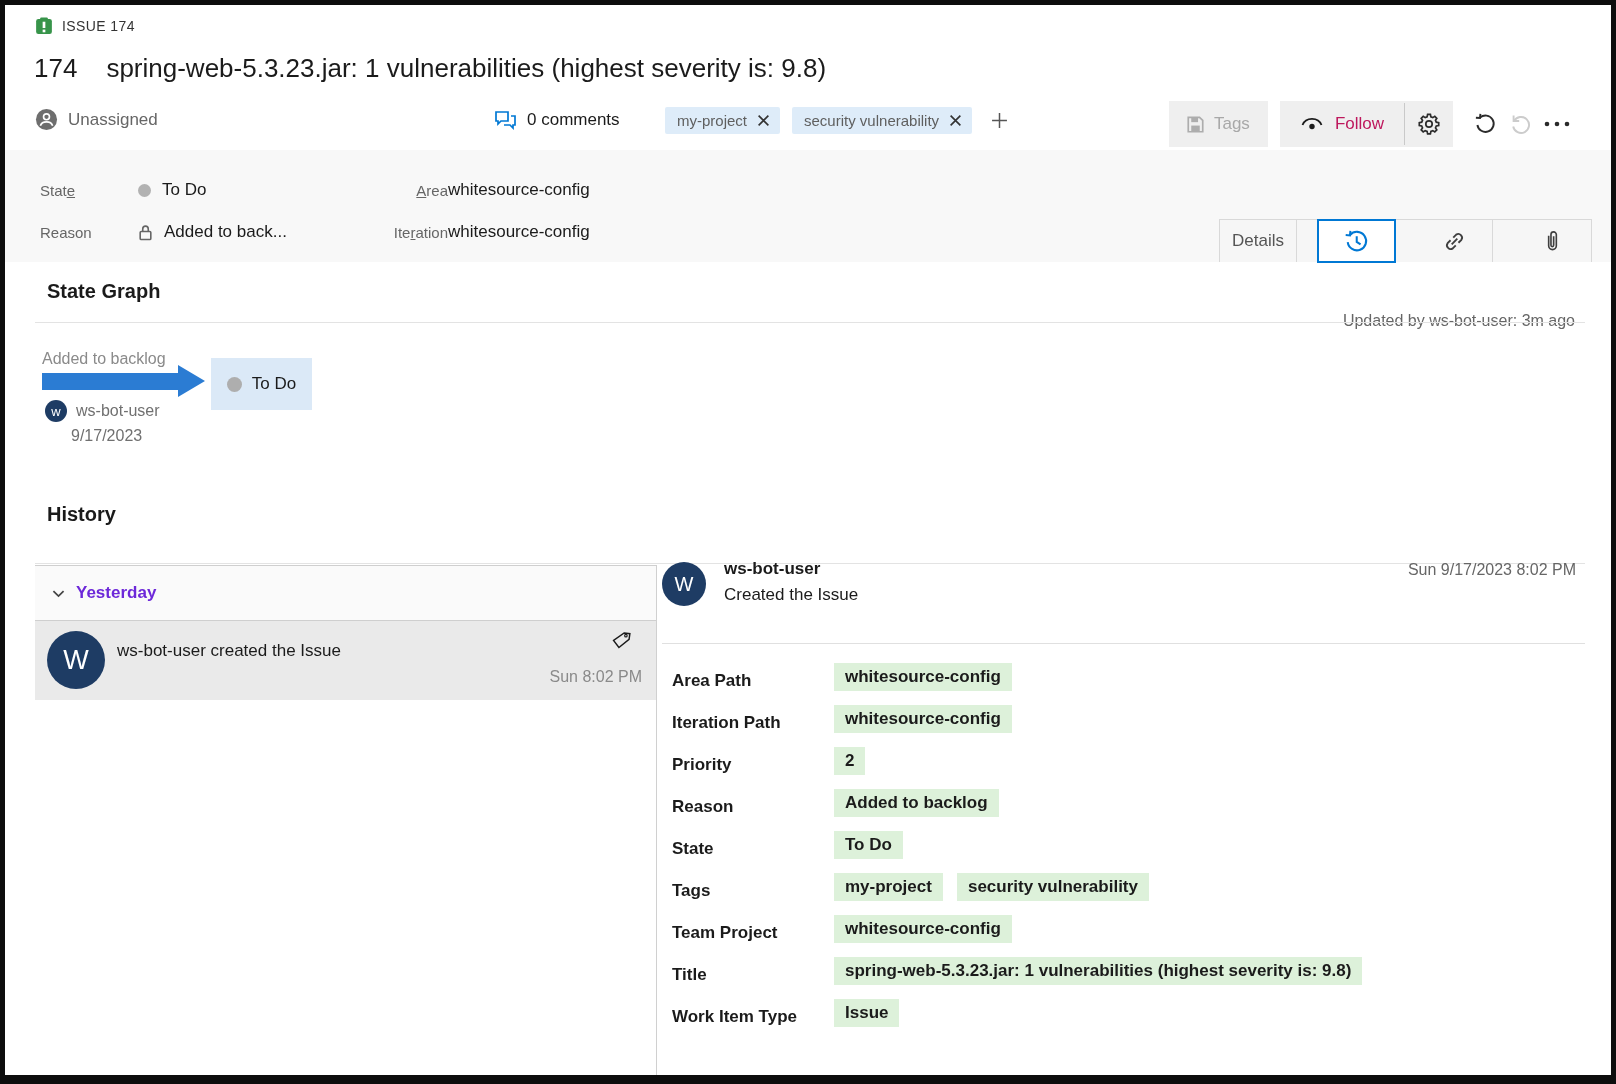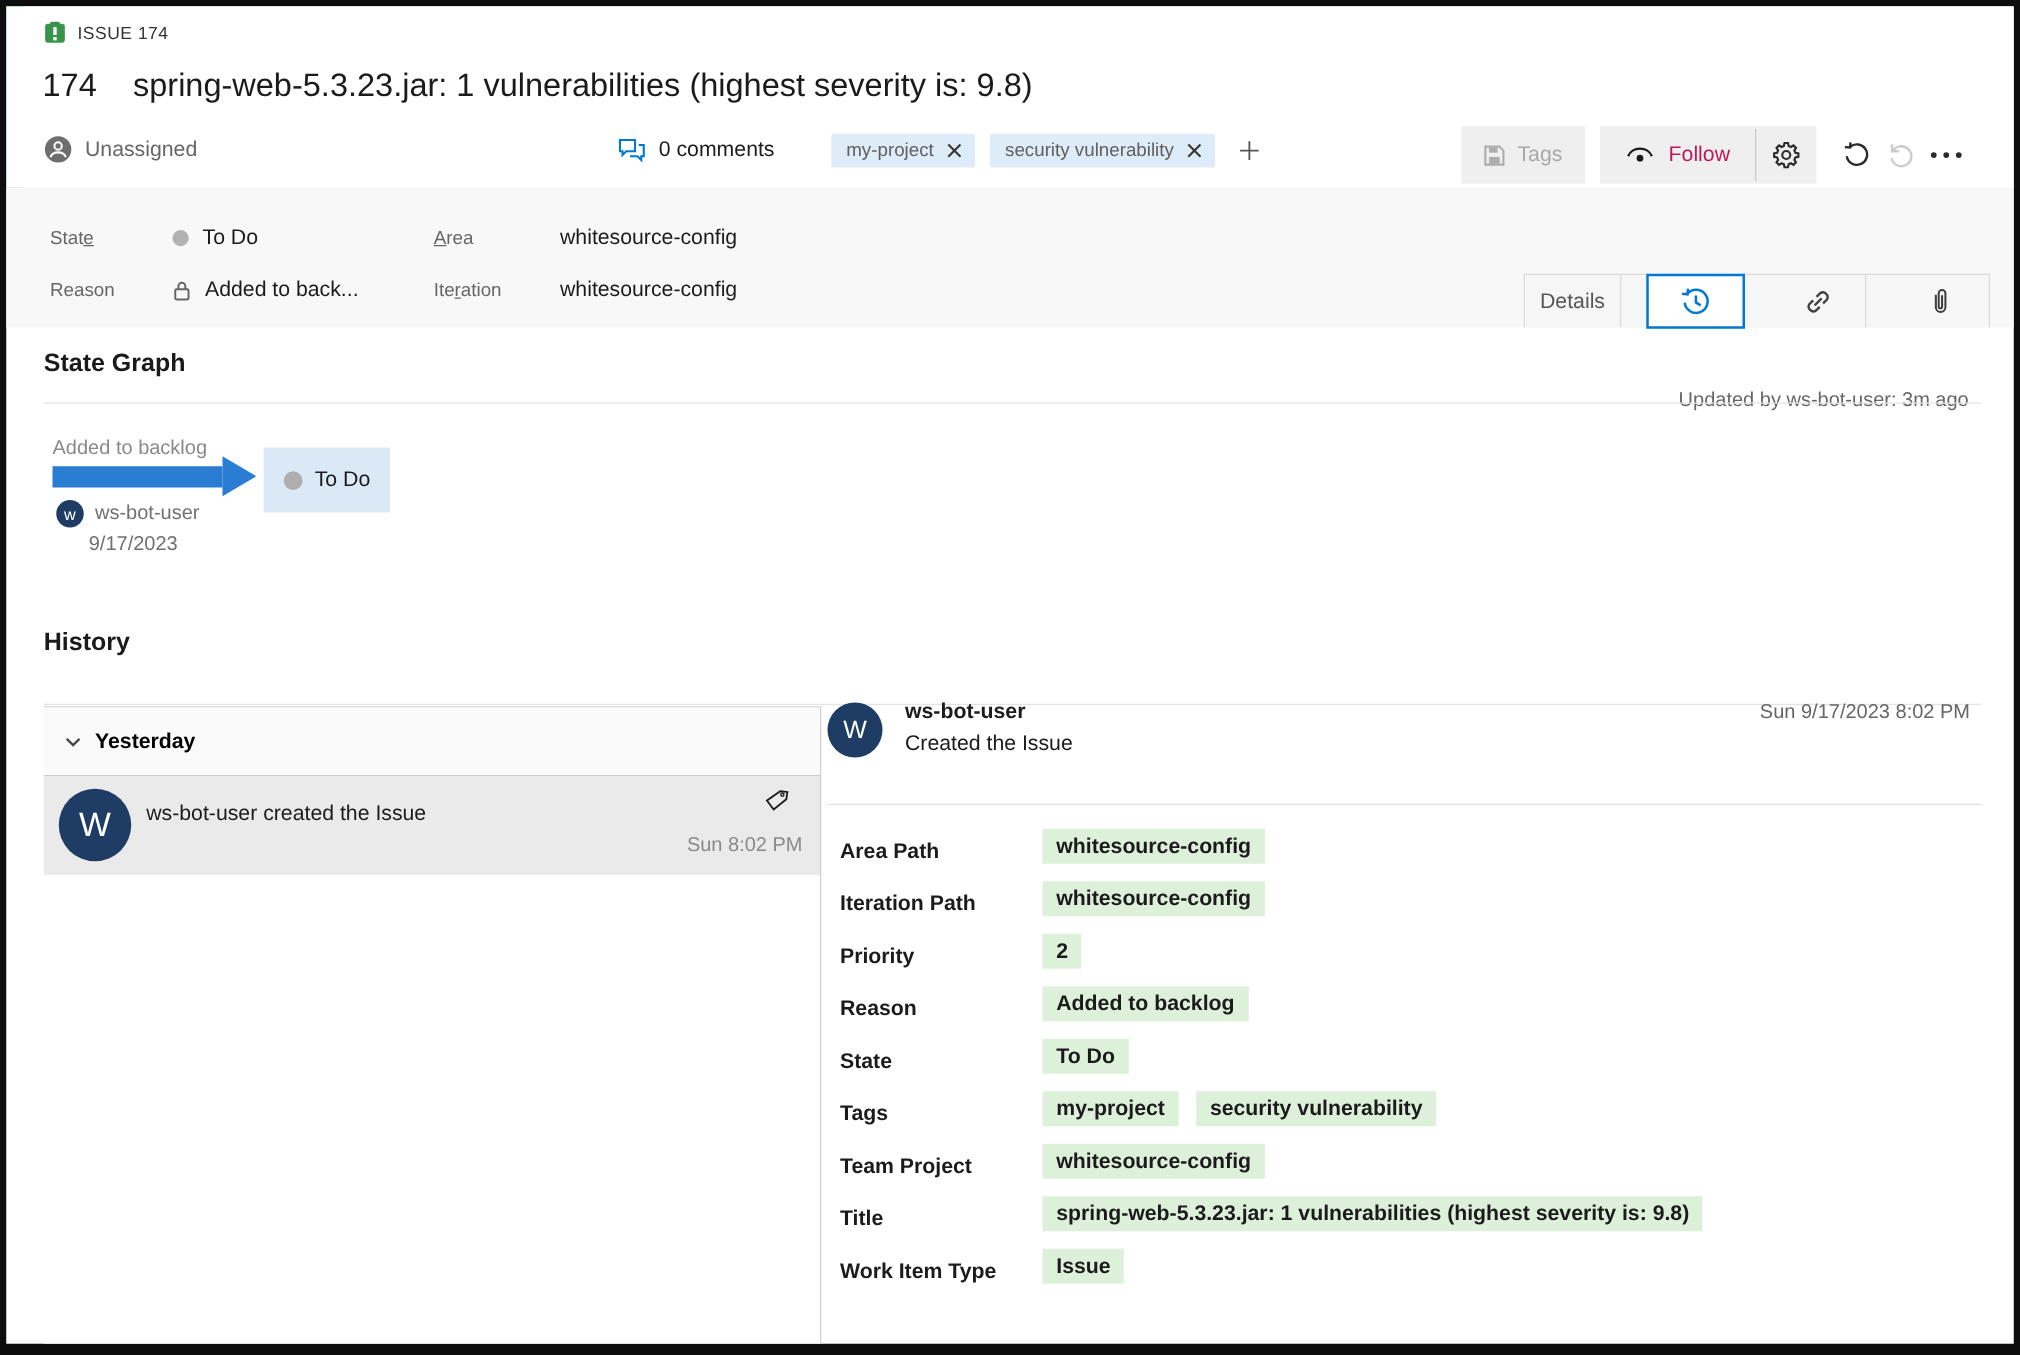--- a/index.html
+++ b/index.html
@@ -34,37 +34,37 @@
   .v-sep { width:1px; background:#c9c9c9; margin:2px 0; }
   .btn-gear { display:flex; align-items:center; padding:0 12px; }
   .icon-btn { display:flex; align-items:center; justify-content:center; width:36px; }
 
   
   .fields-bar { position:absolute; left:0; top:145px; right:0; height:112px; background:#f8f8f8; }
   .frow { position:absolute; display:flex; align-items:center; height:30px; }
   .frow .flabel { font-size:15px; color:#666; }
   .frow .fvalue { font-size:17px; color:#1b1b1b; display:flex; align-items:center; gap:11px; }
   .ukey { text-decoration:underline; }
-  .flabel-cell { width:98px; } .flabel-cell2 { width:101px; }
+  .flabel-cell { width:98px; } .flabel-cell2 { width:101px;text-align:right; }
   .state-dot { width:13px; height:13px; border-radius:50%; background:#b2b2b2; }
   .reason-val { color:#4a4a4a; }
   .updated { position:absolute; right:36px; top:162px; font-size:16px; color:#666; white-space:nowrap; }
   .formtabs { position:absolute; right:19px; bottom:0; display:flex; height:43px;
               border:1px solid #d9d9d9; border-bottom:none; background:#f6f6f6;gap:21px; }
   .ftab { width:77px; display:flex; align-items:center; justify-content:center; font-size:17px; color:#555;
           border-right:1px solid #d9d9d9; }
   .ftab:last-child { border-right:none; }
   .ftab.selected { background:#fff; border:2px solid #0078d4; margin:-1px; width:79px; z-index:2; }
 
   
   .fields-bar .frow { position:absolute; }
 
   
   .content { position:absolute; left:30px; right:26px; top:257px; bottom:0; }
-  .h2 { font-size:20px; font-weight:bold; color:#1a1a1a; }
+  .h2 { font-size:20px; font-weight:bold; color:#1a1a1a;margin-left:12px; }
   .sg-head { position:absolute; left:0; top:18px; }
   .sg-divider { position:absolute; left:0; right:0; top:60px; border-top:1px solid #e3e3e3; }
   .graph { position:absolute; left:0; top:60px; right:0; height:180px; }
   .transition-label { position:absolute; left:7px; top:28px; font-size:16px; color:#8a8a8a; white-space:nowrap; }
   .arrow-shaft { position:absolute; left:7px; top:51px; width:136px; height:17px; background:#2b7cd3; }
   .arrow-head { position:absolute; left:143px; top:43px; width:0; height:0;
                 border-top:16px solid transparent; border-bottom:16px solid transparent; border-left:27px solid #2b7cd3; }
   .state-node { position:absolute; left:176px; top:36px; width:101px; height:52px; background:#dbe9f7;
                 display:flex; align-items:center; justify-content:center; gap:10px; }
   .node-dot { width:15px; height:15px; border-radius:50%; background:#aeaeae; }
@@ -77,21 +77,21 @@
   .av-22 { width:22px; height:22px; font-size:13px; }
   .av-44 { width:44px; height:44px; font-size:20px; }
   .av-58 { width:58px; height:58px; font-size:27px; }
 
   .hist-head { position:absolute; left:0; top:241px; }
   .hist-divider { position:absolute; left:0; right:0; top:301px; border-top:1px solid #e3e3e3; }
   .history-panes { position:absolute; left:0; right:0; top:303px; bottom:0; display:flex; }
   .left-pane { width:622px; border-top:1px solid #cfcfcf; border-right:1px solid #d0d0d0; background:#fff; }
   .group-header { height:55px; border-bottom:1px solid #cfcfcf; background:#fafafa;
                   display:flex; align-items:center; gap:11px; padding-left:17px;
-                  font-size:17px; font-weight:600; color:#000000; }
+                  font-size:17px; font-weight:600; color:#6d28d9; }
   .hist-item { position:relative; height:79px; background:#eaeaea; }
   .hist-item .avatar { position:absolute; left:12px; top:10px; }
   .hist-summary { position:absolute; left:82px; top:20px; font-size:17px; color:#1b1b1b; white-space:nowrap; }
   .hist-tag-icon { position:absolute; right:24px; top:9px; }
   .hist-time { position:absolute; right:14px; top:47px; font-size:16px; color:#8a8a8a; }
 
   .right-pane { flex:1; position:relative; padding-left:5px; }
   .detail-header { position:relative; height:78px; }
   .detail-header .avatar { position:absolute; left:0; top:-3px; }
   .detail-author { position:absolute; left:62px; top:-6px; font-size:17px; font-weight:bold; color:#1b1b1b; }

